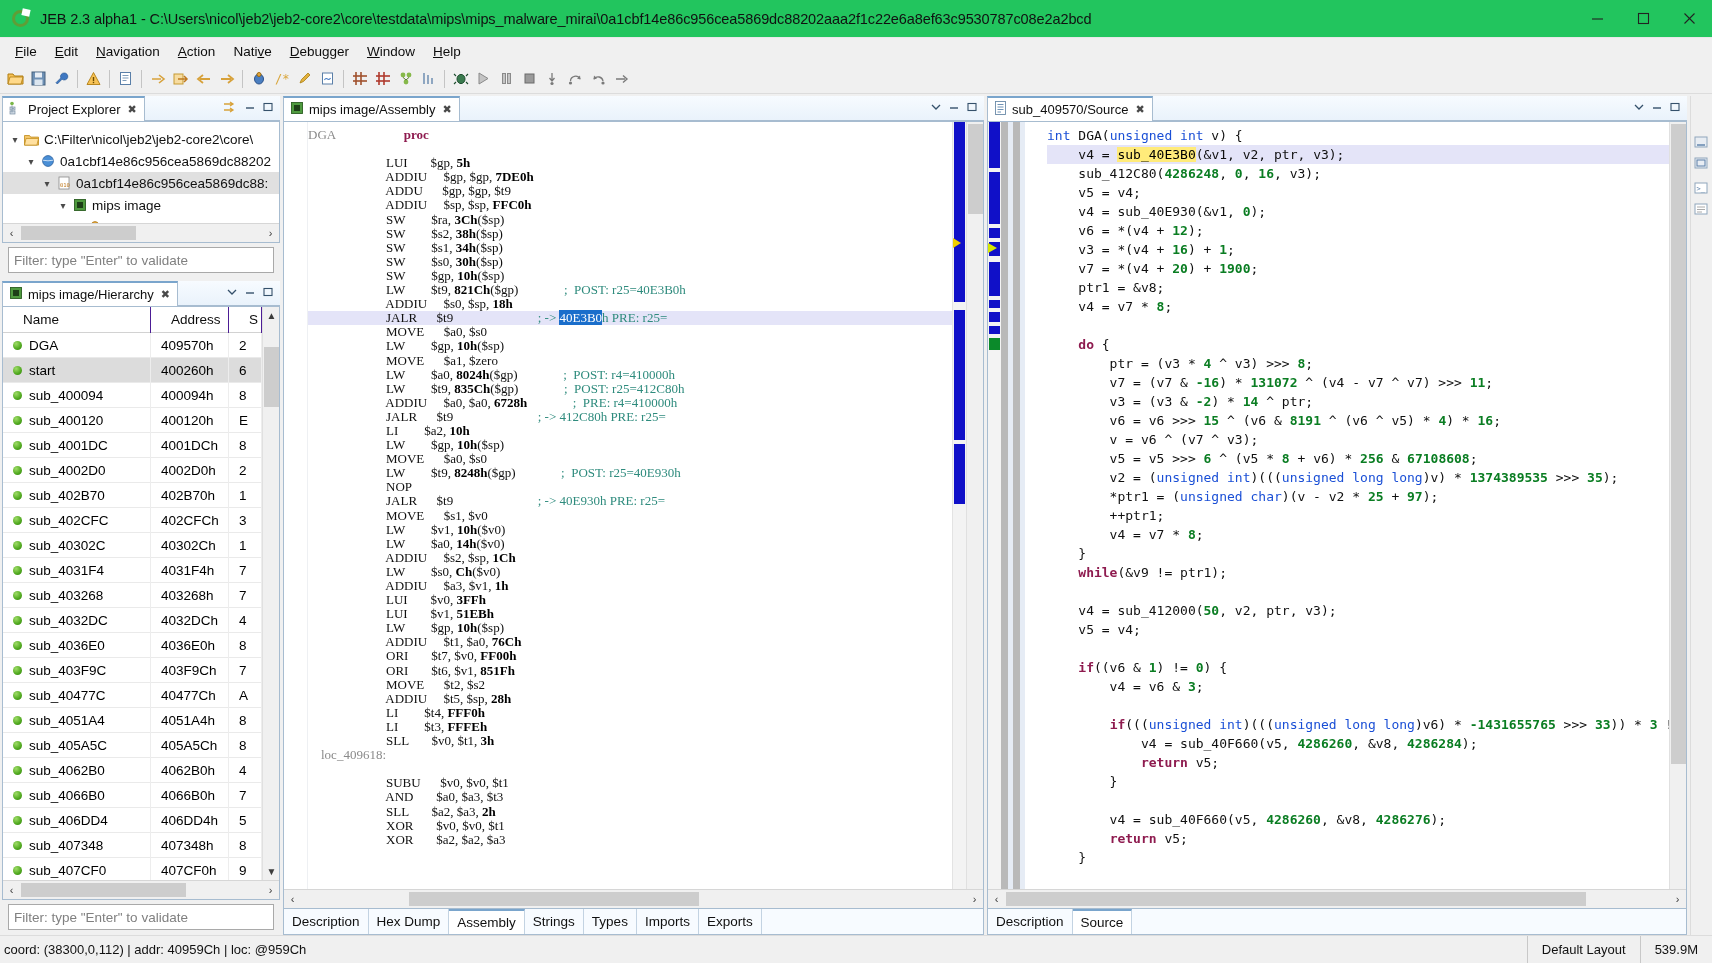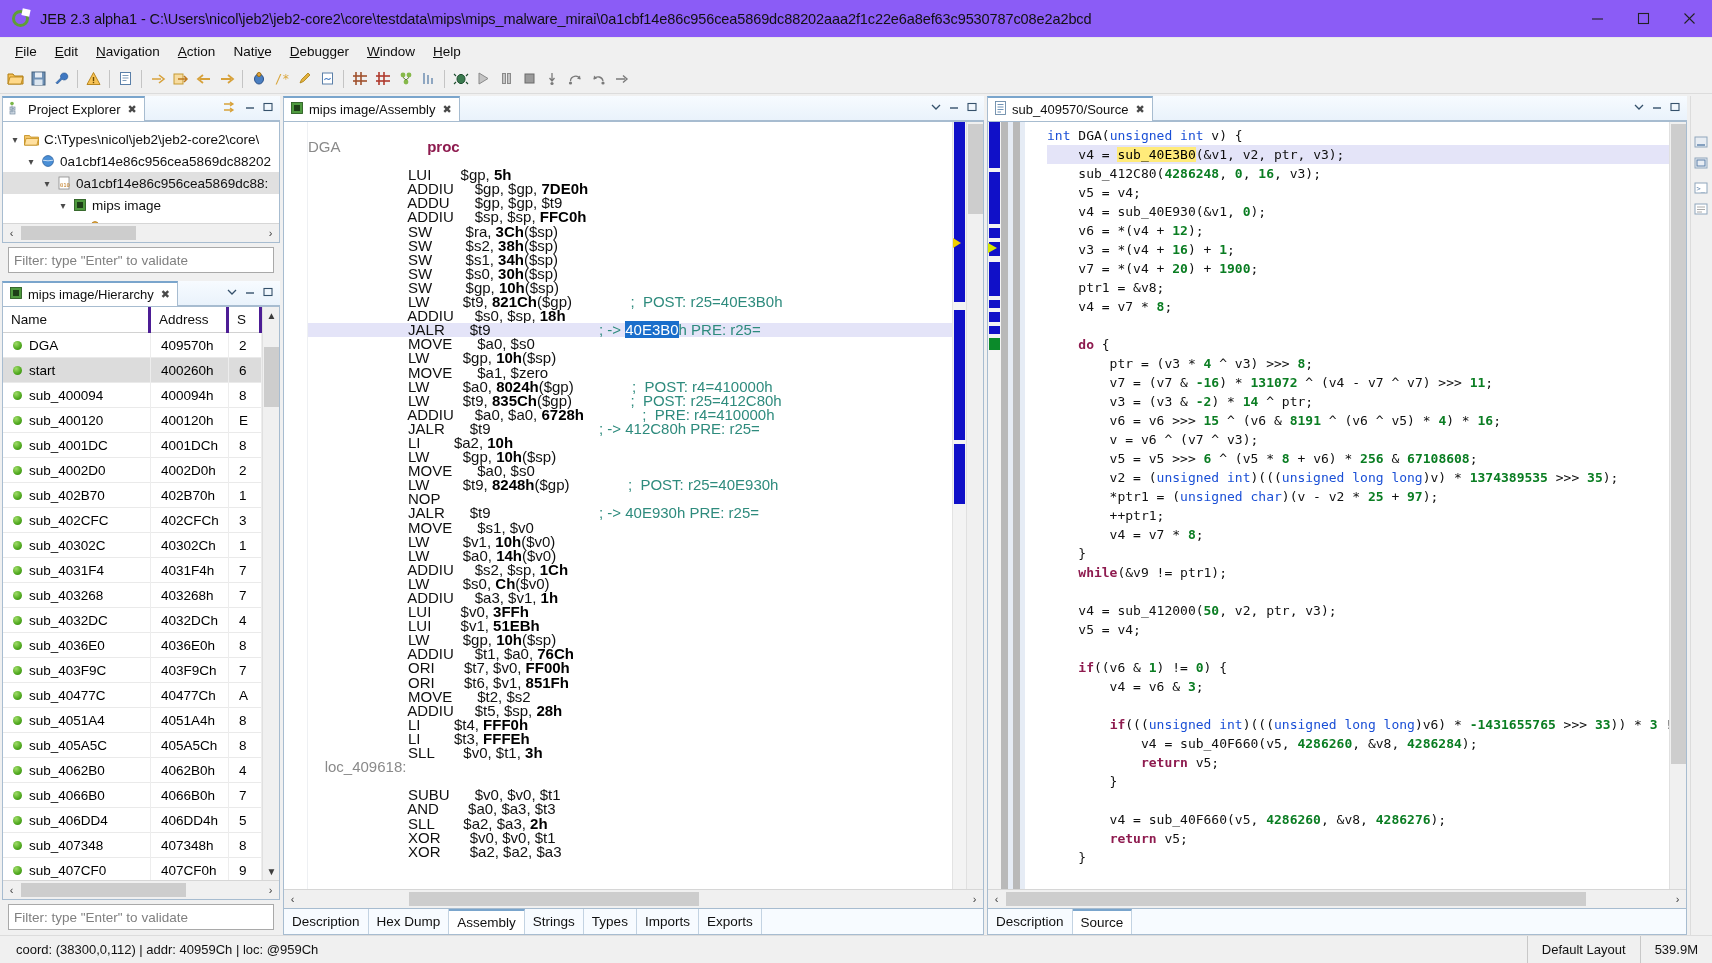--- a/index.html
+++ b/index.html
@@ -13,21 +13,21 @@
   .app {
     position: relative;
     width: 1712px; height: 963px;
     background: #f0f0f0;
     display: flex; flex-direction: column;
   }
 
   
   .titlebar {
     height: 38px; min-height: 38px;
-    background: #8b5cf6;
+    background: #22c55e;
     display: flex; align-items: center;
     border-bottom: 1px solid #e8e8e8;
   }
   .title-icon {
     width: 20px; height: 20px; margin-left: 11px; margin-right: 9px;
     flex: 0 0 auto; position: relative;
   }
   .title-icon .ring {
     position: absolute; left: 1px; top: 1px; width: 17px; height: 17px;
     border-radius: 50%;
@@ -167,21 +167,21 @@
   }
 
   
   .hier { flex: 1 1 auto; }
   .hier-table { font-size: 13.5px; width: 100%; }
   .hdr {
     display: flex; height: 26px; align-items: center;
     background: #fff; border-bottom: 1px solid #d2d2d2;
     font-size: 13.5px; color: #0d0d0d;
   }
-  .hdr .cell { padding-left: 8px; border-right: 3px solid #4c1d95; height: 26px; display:flex; align-items:center;text-align:right; }
+  .hdr .cell { padding-left: 20px; border-right: 1px solid #4c1d95; height: 26px; display:flex; align-items:center;text-align:right; }
   .c-name { width: 148px; flex: 0 0 148px; }
   .c-addr { width: 78px; flex: 0 0 78px; }
   .c-size { flex: 1 1 auto; }
   .trow {
     display: flex; height: 25px; align-items: center;
     border-bottom: 1px solid #eaeaea;
   }
   .trow.sel { background: #dcdcdc; }
   .trow .cell { padding-left: 10px; border-right: 1px solid #ededed; height: 25px; display:flex; align-items:center; overflow:hidden; white-space:nowrap; }
   .dot {
@@ -199,23 +199,23 @@
     display: flex; align-items: center; justify-content: center;
     font-size: 10px; color: #3c3c3c;
   }
 
   
   .centercol { flex: 1 1 auto; min-width: 0; display: flex; flex-direction: column; }
   .asm-body { display: flex; position: relative; height: 100%; }
   .asm-gutter { width: 24px; flex: 0 0 24px; background: #fff; border-right: 1px solid #eef0f3; }
   .asm-code {
     flex: 1 1 auto; min-width: 0; overflow: hidden;
-    font-family: Liberation Sans, sans-serif;
-    font-size: 15px; line-height: 14.1px;
-    padding-top: 18px; position: relative;
+    font-family: Liberation Serif, serif;
+    font-size: 13px; line-height: 14.1px;
+    padding-top: 6px; position: relative;
   }
   .aline { white-space: pre; height: 14.1px; position: relative; }
   .aline.hl { background: #e4e4f8; }
   .a-lbl  { color: #8a8a8a; }
   .a-mn   { color: #101010; }
   .a-reg  { color: #101010; }
   .a-num  { color: #000000; font-weight: bold; }
   .a-kw   { color: #8e1b4f; font-weight: bold; }
   .a-cmt  { color: #2e8b7d; }
   .a-sel  { background: #1a6ecb; color: #ffffff; }
@@ -285,21 +285,21 @@
   .rail-ico { width: 16px; height: 14px; }
 
   
   .statusbar {
     height: 28px; min-height: 28px;
     background: #f0f0f0;
     border-top: 1px solid #dcdcdc;
     display: flex; align-items: center;
     font-size: 13px; color: #111;
   }
-  .sb-left { padding-left: 16px; }
+  .sb-left { padding-left: 4px; }
   .sb-seg {
     margin-left: auto; border-left: 1px solid #c8c8c8; padding: 0 14px;
     height: 28px; display: flex; align-items: center;
   }
   .sb-seg2 { border-left: 1px solid #c8c8c8; padding: 0 14px; height: 28px; display: flex; align-items: center; }
 </style>
 </head>
 <body>
 
 <div class="app">
@@ -551,21 +551,21 @@
           <div class="tree">
 
             <div class="tree-row" style="padding-left:4px">
               <span class="twisty">▾</span>
               <span class="tnode-icon">
                 <svg width="15" height="13" viewBox="0 0 15 13">
                     <path d="M0.5 2.5h5l1.2 1.6H14.5v8H0.5z" fill="#f3c66b" stroke="#c08a16" stroke-width="0.8"></path>
                     <path d="M2 5.5h12.5l-1.6 6.6H0.5z" fill="#ffe0a0" stroke="#c08a16" stroke-width="0.7"></path>
                   </svg>
               </span>
-              <span class="tlabel">C:\Types\nicol\jeb2\jeb2-core2\core\</span>
+              <span class="tlabel">C:\Filter\nicol\jeb2\jeb2-core2\core\</span>
             </div>
 
             <div class="tree-row" style="padding-left:20px">
               <span class="twisty">▾</span>
               <span class="tnode-icon">
                 <svg width="14" height="14" viewBox="0 0 14 14">
                     <circle cx="7" cy="7" r="5.4" fill="#4a8fd6" stroke="#2a5e9c" stroke-width="0.8"></circle>
                     <path d="M1.8 6.2a9 3 0 0 0 10.4 0" fill="none" stroke="#d8e8f7" stroke-width="0.9"></path>
                   </svg>
               </span>

